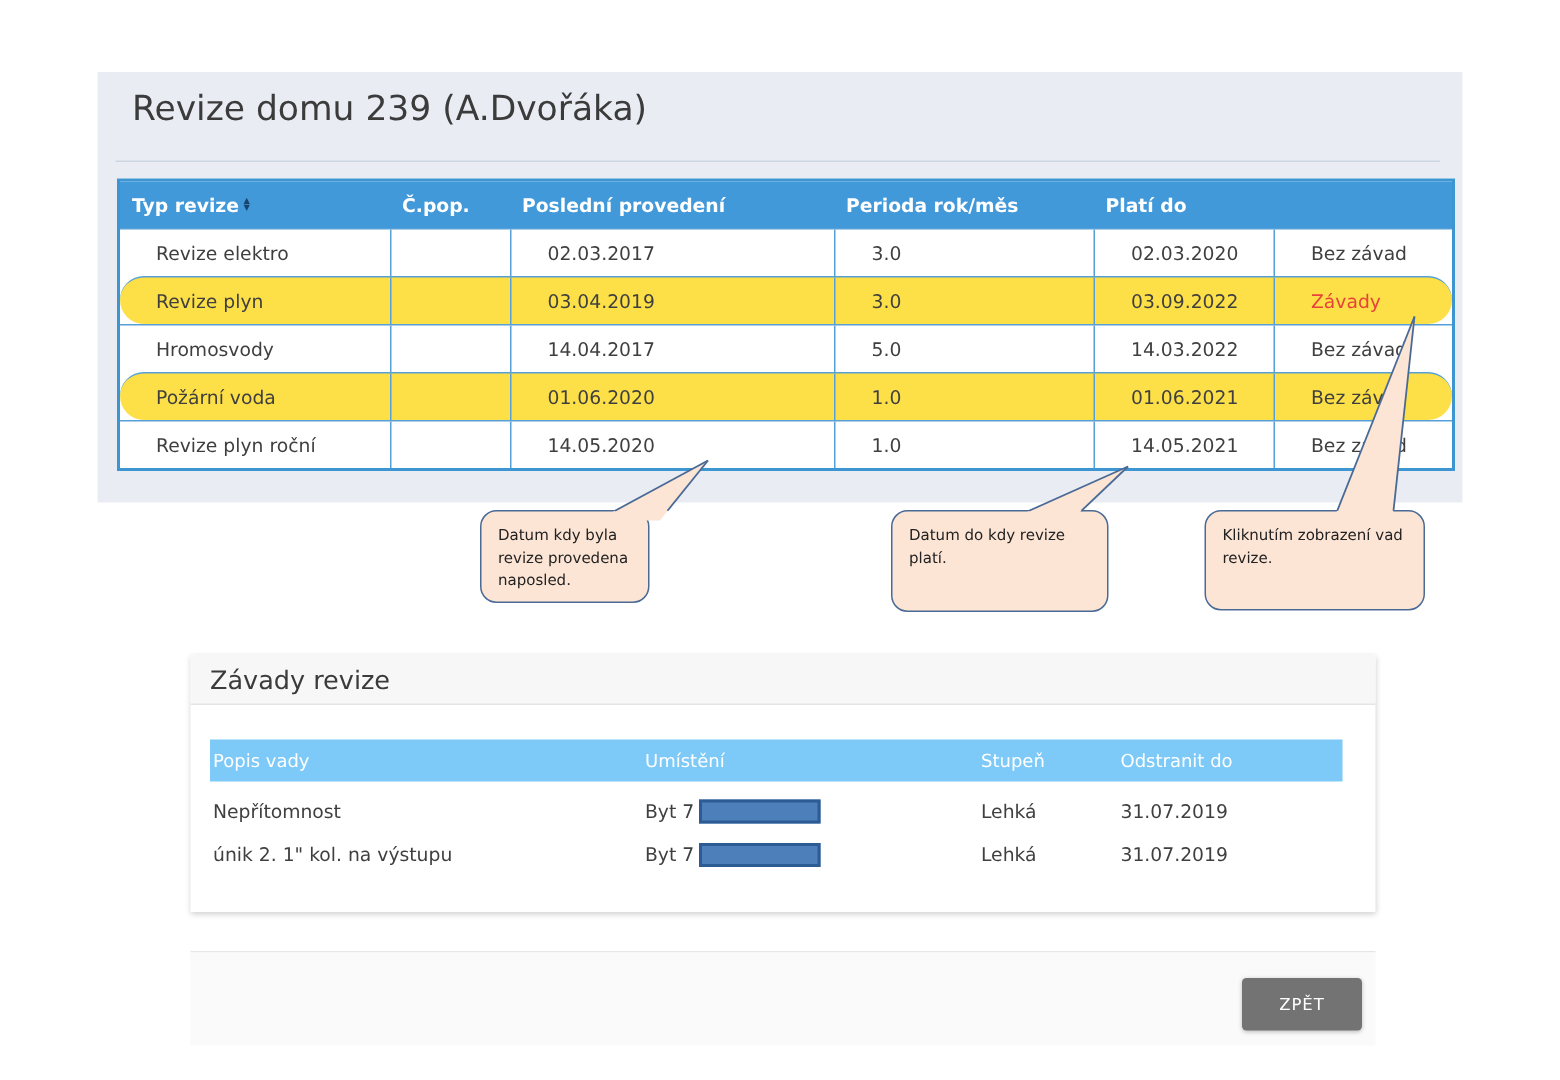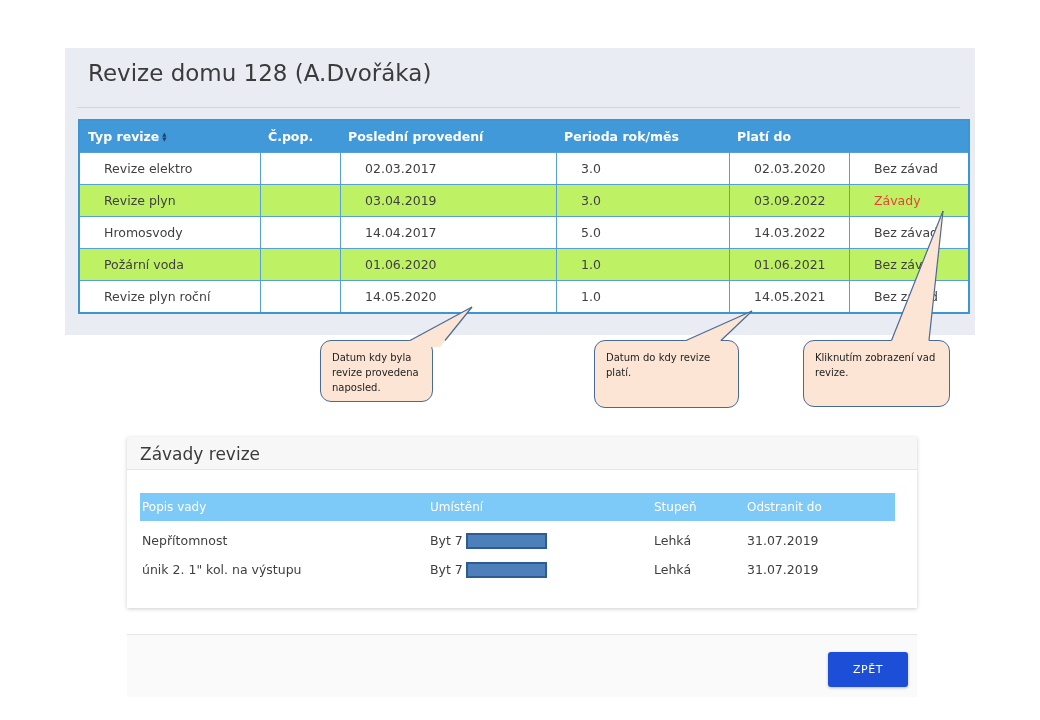--- a/index.html
+++ b/index.html
@@ -9,21 +9,21 @@
   
   .top-panel { position:absolute; left:65px; top:48px; width:910px; height:287px; background:#e9edf3; }
   .page-title { position:absolute; left:23px; top:12px; font-size:23px; color:#3b3b3b; }
   .title-divider { position:absolute; left:12px; right:15px; top:59px; height:1px; background:#ccd6e2; }
 
   .rev-table { position:absolute; left:13px; top:71px; width:892px; border:2px solid #3d96d2; background:#fff; }
   .rev-grid { display:grid; grid-template-columns:180px 80px 216px 173px 120px 1fr; align-items:center; }
   .rev-header { background:#4299d9; height:31px; color:#fff; font-size:12.5px; font-weight:bold; }
   .rev-header > div { padding-left:8px; display:flex; align-items:center; }
   .rev-row { height:32px; font-size:12.5px; color:#3f3f3f; border-top:1px solid #56a0d6; background:#fff; }
-  .rev-row.alt { background:#bef264; }
+  .rev-row.alt { background:#fde047;border-radius:16px; }
   .rev-row > div { padding-left:24px; height:100%; display:flex; align-items:center; border-left:1px solid #56a0d6; }
   .rev-row > div:first-child { border-left:none; }
   .status-red { color:#e8433a; }
   .sort-icon { display:inline-flex; flex-direction:column; margin-left:3px; color:#17456e; font-size:5.5px; line-height:4.5px; font-style:normal; }
   .sort-icon i { font-style:normal; }
 
   
   .callout { position:absolute; background:#fce5d5; border:1px solid #4a6a96; border-radius:11px;
              font-size:10px; color:#222; line-height:15px; padding:9px 11px; z-index:10; }
   #callout-1 { left:320px; top:340px; width:113px; height:62px; }
@@ -41,31 +41,31 @@
   .def-grid { display:grid; grid-template-columns:288px 224px 93px 1fr; align-items:center; }
   .def-grid > div { padding-left:2px; }
   .def-header { height:28px; background:#7dc9f8; color:#fff; font-size:12px; }
   .def-rows { margin-top:5px; }
   .def-row { height:29px; font-size:12.5px; color:#3f3f3f; }
   .redaction { display:inline-block; width:81px; height:16px; background:#4d80bb; border:2px solid #2d5c94; margin-left:3px; vertical-align:middle; }
   .umisteni-cell { display:flex; align-items:center; }
 
   .footer-divider { position:absolute; left:0; right:0; top:197px; height:1px; background:#e6e6e6; }
   .modal-footer { position:absolute; left:0; right:0; top:198px; height:62px; background:#fafafa; }
-  .back-button { position:absolute; right:9px; top:17px; width:80px; height:35px; background:#1d4ed8; color:#fff;
+  .back-button { position:absolute; right:9px; top:17px; width:80px; height:35px; background:#737373; color:#fff;
                  border:none; border-radius:3px; font-size:11px; letter-spacing:0.6px; font-family:inherit;
                  cursor:pointer; box-shadow:0 1px 3px rgba(0,0,0,0.25); }
 </style>
 </head>
 <body>
 
 <div id="page">
 
   <div class="top-panel">
-    <div class="page-title">Revize domu 128 (A.Dvořáka)</div>
+    <div class="page-title">Revize domu 239 (A.Dvořáka)</div>
     <div class="title-divider"></div>
 
     <div class="rev-table">
       <div class="rev-grid rev-header">
         <div>
           <span>Typ revize</span>
           <span class="sort-icon">
             <i>▲</i>
               <i>▼</i>
           </span>

